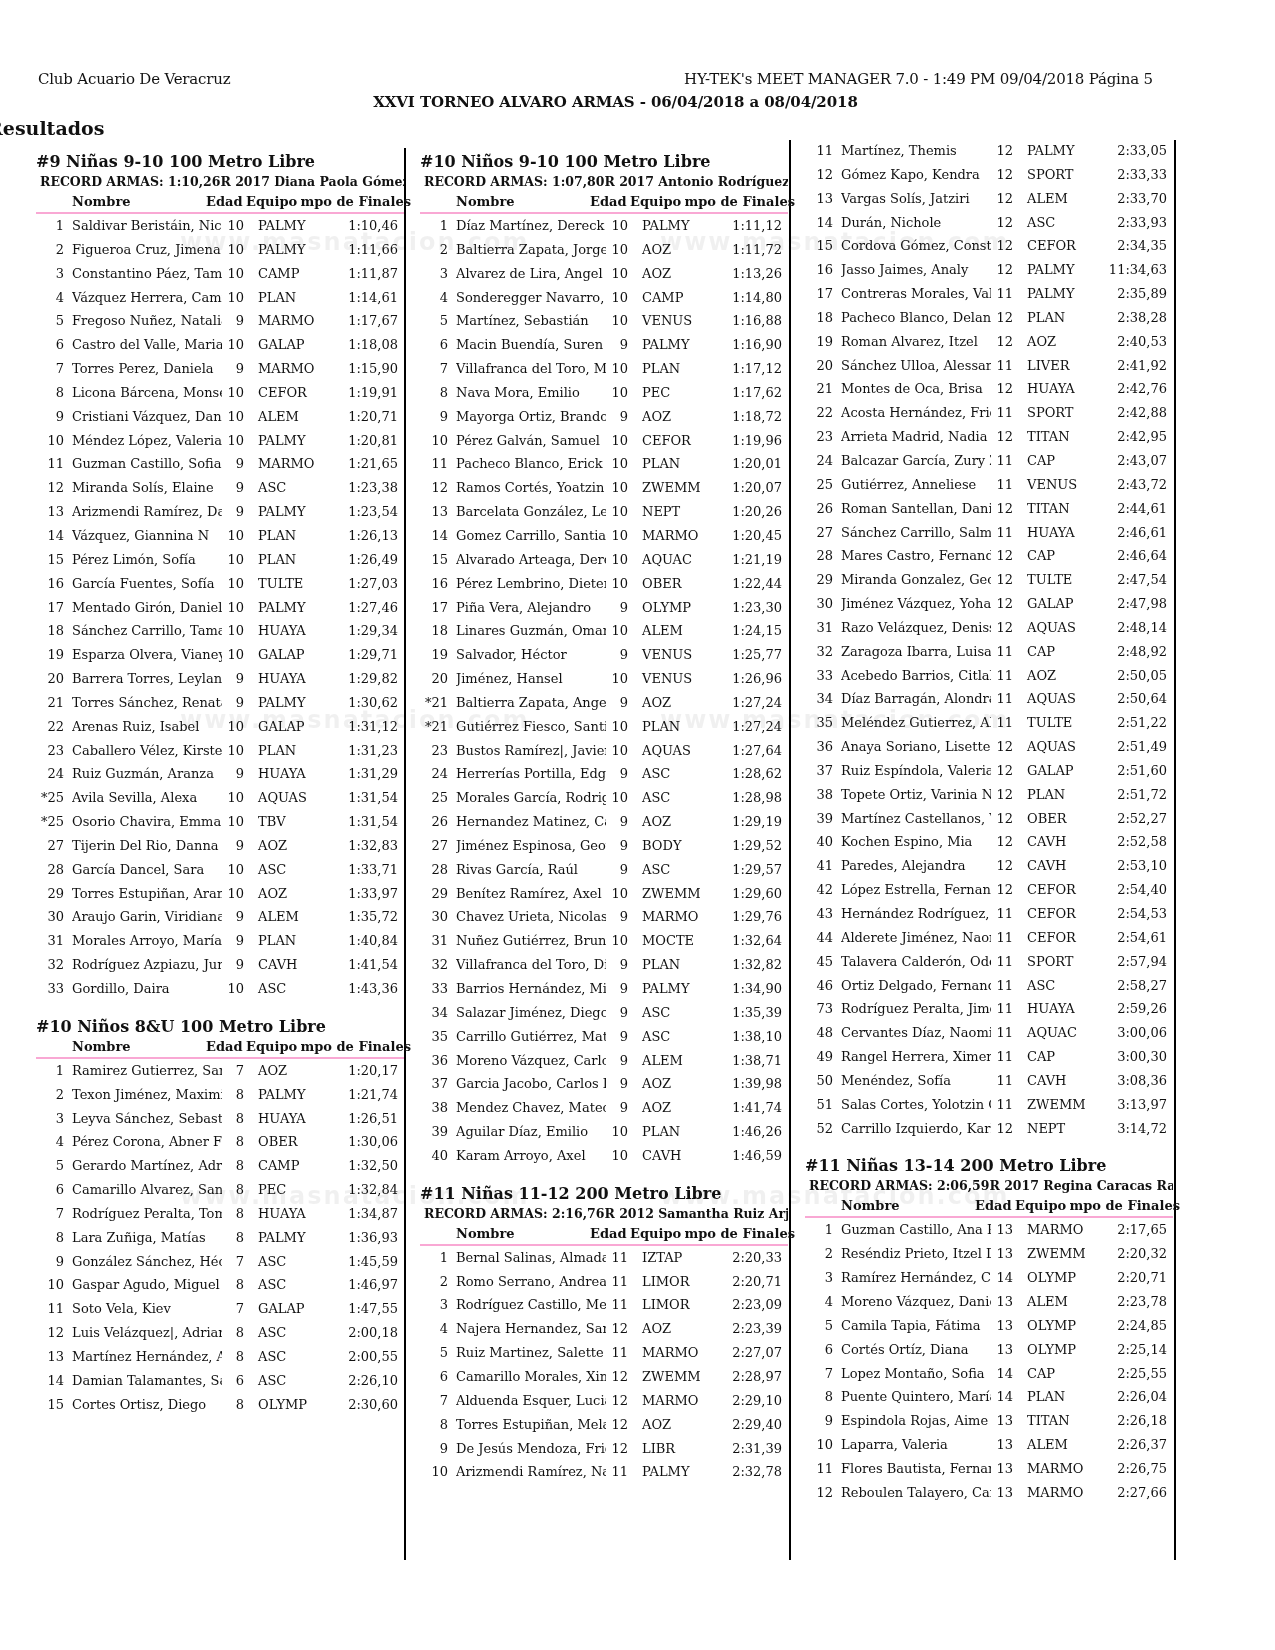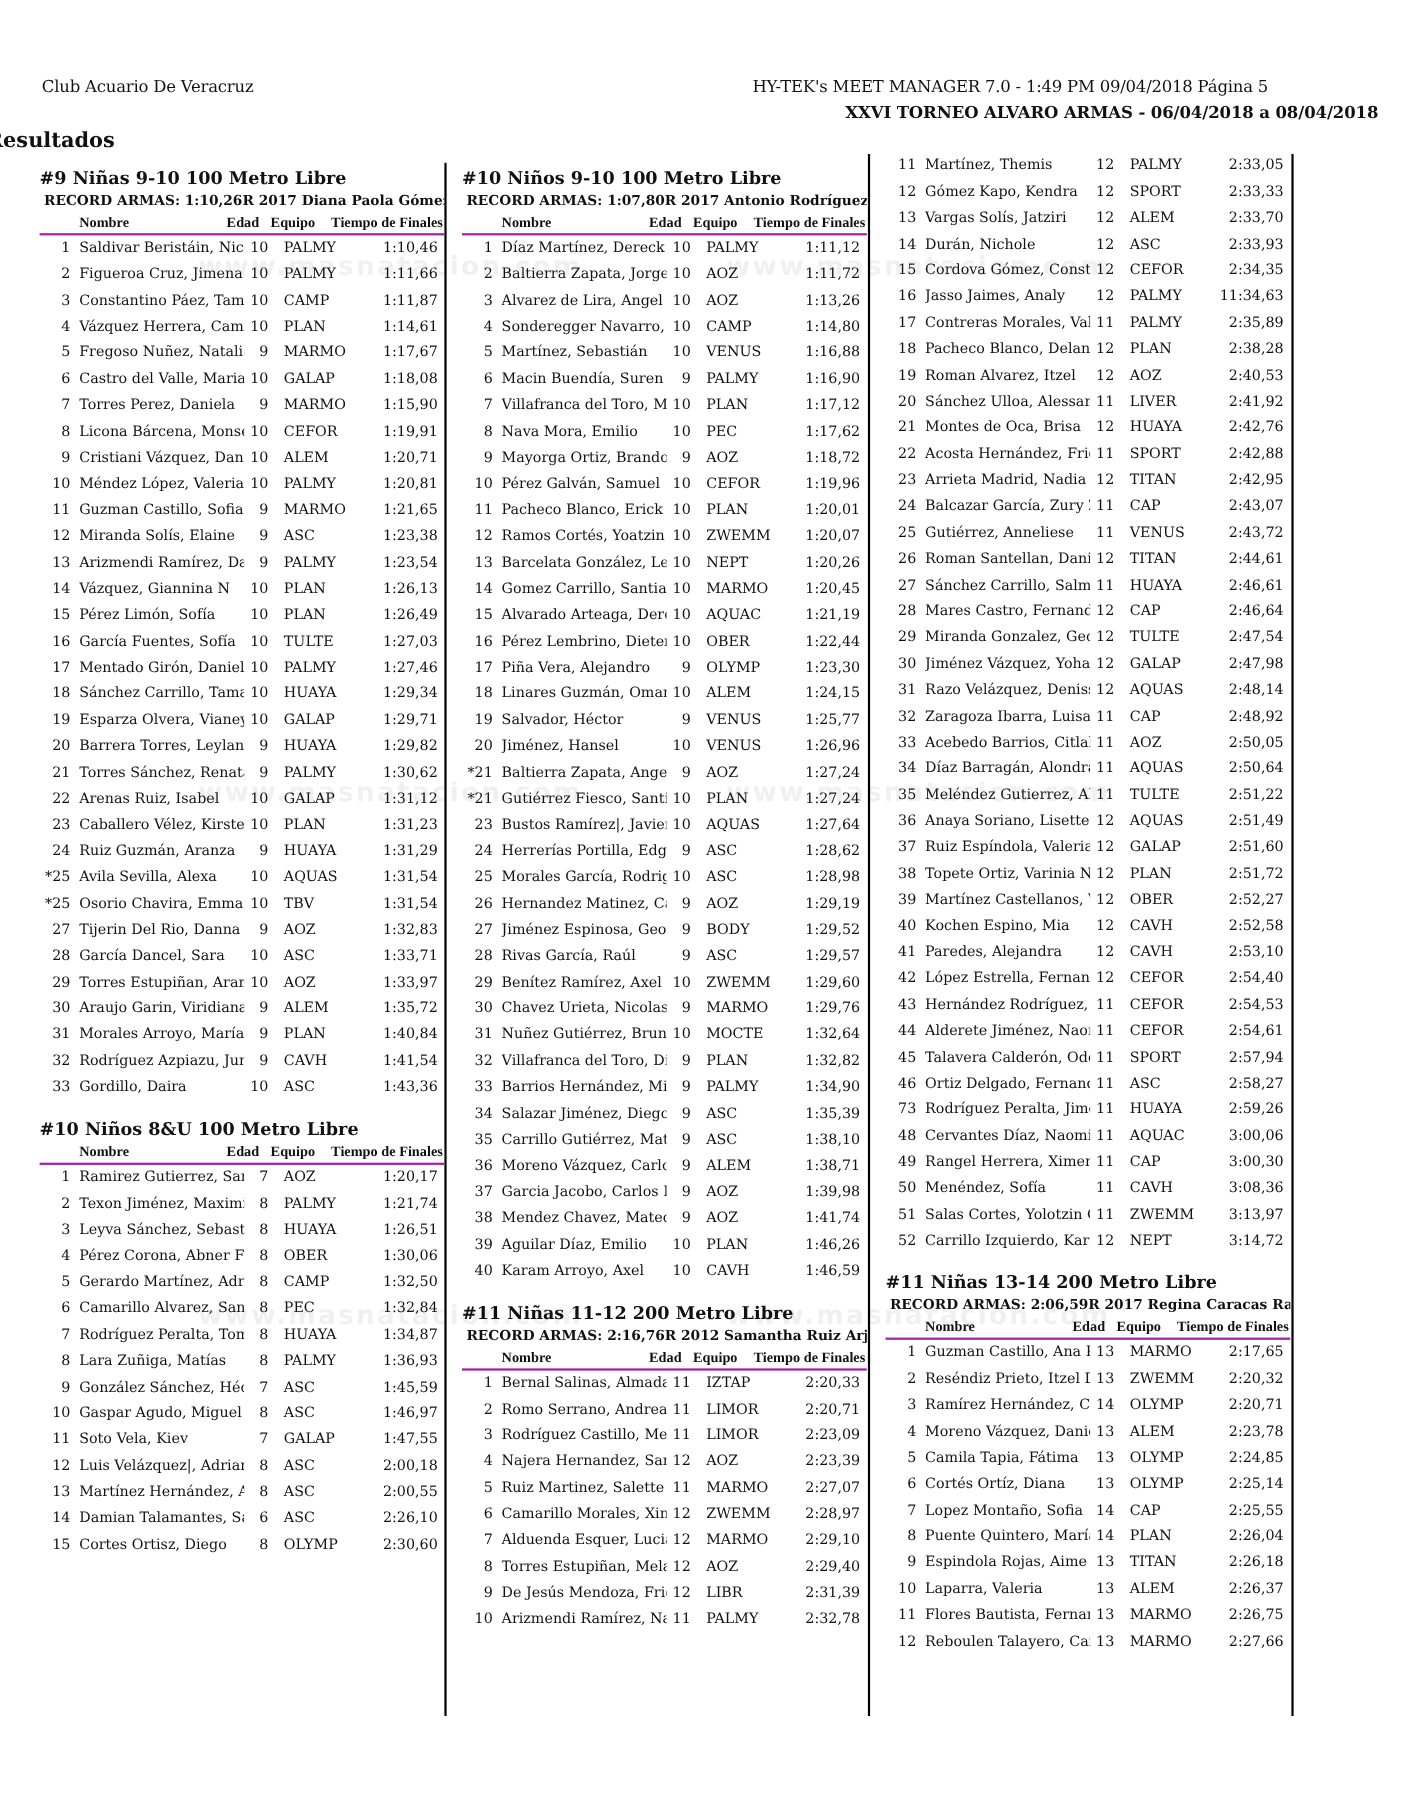--- a/index.html
+++ b/index.html
@@ -1,29 +1,29 @@
 <!DOCTYPE html>
 <html><head>
   <meta charset="utf-8">
   <style>
     html, body { margin: 0; padding: 0; background: #ffffff; }
     body { width: 1275px; height: 1650px; position: relative; overflow: hidden;
       font-family: "DejaVu Serif", "Liberation Serif", serif; color: #111; }
     .hdr-left { position: absolute; left: 38px; top: 70px; font-size: 15px; letter-spacing: -0.2px; }
     .hdr-right { position: absolute; left: 684px; top: 70px; font-size: 15px; letter-spacing: -0.2px; white-space: nowrap; }
-    .hdr-title { position: absolute; left: 0; width: 1275px; text-align: right; top: 93px; font-size: 15px; font-weight: bold; letter-spacing: -0.1px; }
+    .hdr-title { position: absolute; left: 0; width: 1275px; text-align: center; top: 93px; font-size: 15px; font-weight: bold; letter-spacing: -0.1px; }
     .hdr-title span { display:inline-block; transform: translateX(-22px); }
     .hdr-sub { position: absolute; left: 0; width: 1116px; text-align: left; top: 117px; font-size: 19px; font-weight: bold; }
     .hdr-sub span { display:inline-block; transform: translateX(-13px); }
 
     .vline { position: absolute; width: 2px; background: #000; }
     .col { position: absolute; }
     .event-title { font-weight: bold; font-size: 16px; height: 20px; line-height: 20px; white-space: nowrap; }
     .record { font-weight: bold; font-size: 12.5px; height: 20px; line-height: 20px; white-space: nowrap; overflow: hidden; padding-left: 4px; }
-    .thead { position: relative; height: 20px; line-height: 20px; font-weight: bold; font-size: 13px; border-bottom: 2px solid #a21caf; white-space: nowrap; font-family: Liberation Serif, serif; }
+    .thead { position: relative; height: 20px; line-height: 20px; font-weight: bold; font-size: 13px; border-bottom: 2px solid #f9a8d4; white-space: nowrap; }
     .thead span, .row span { position: absolute; top: 0; }
     .row { position: relative; height: 23.85px; line-height: 23.85px; font-size: 13px; white-space: nowrap; }
     .c-place { width: 28px; text-align: right; left: 0; }
     .c-name { left: 36px; width: 150px; overflow: hidden; }
     .c-age { left: 186px; width: 22px; text-align: right; }
     .c-team { left: 222px; }
     .c-time { right: 6px; text-align: right; }
     .th-name { left: 36px; }
     .th-age { left: 170px; }
     .th-team { left: 210px; }

